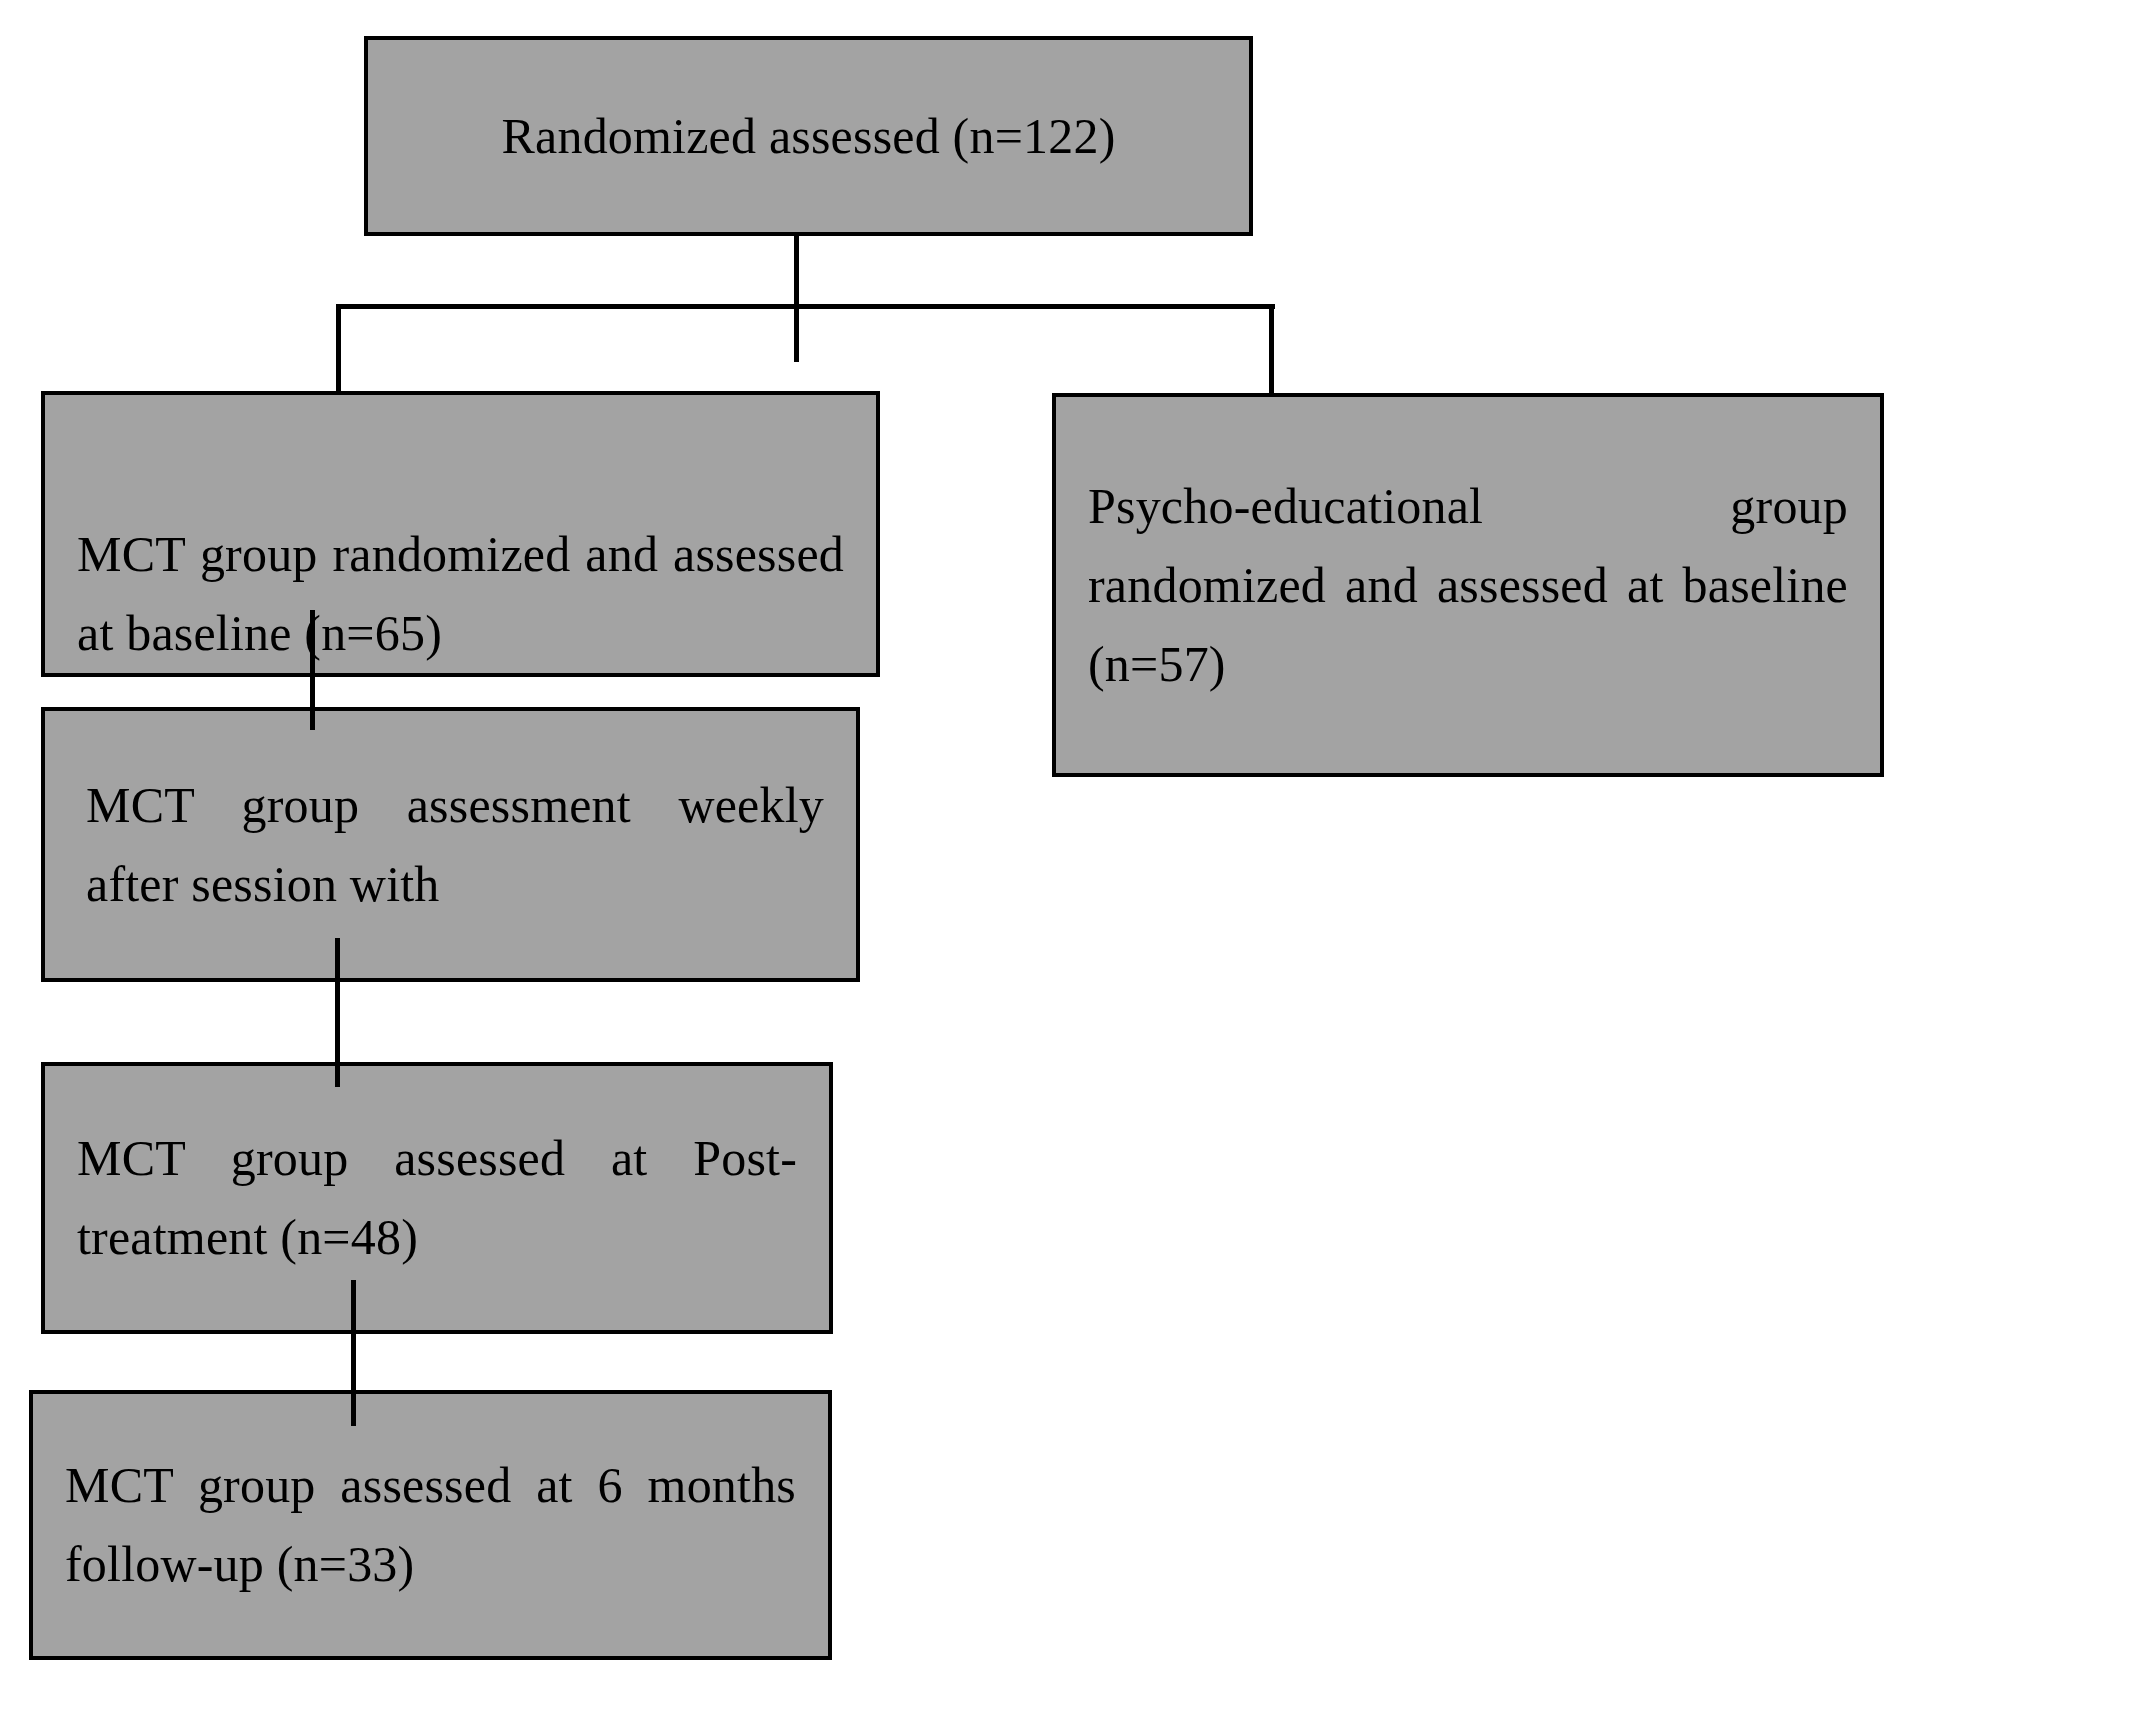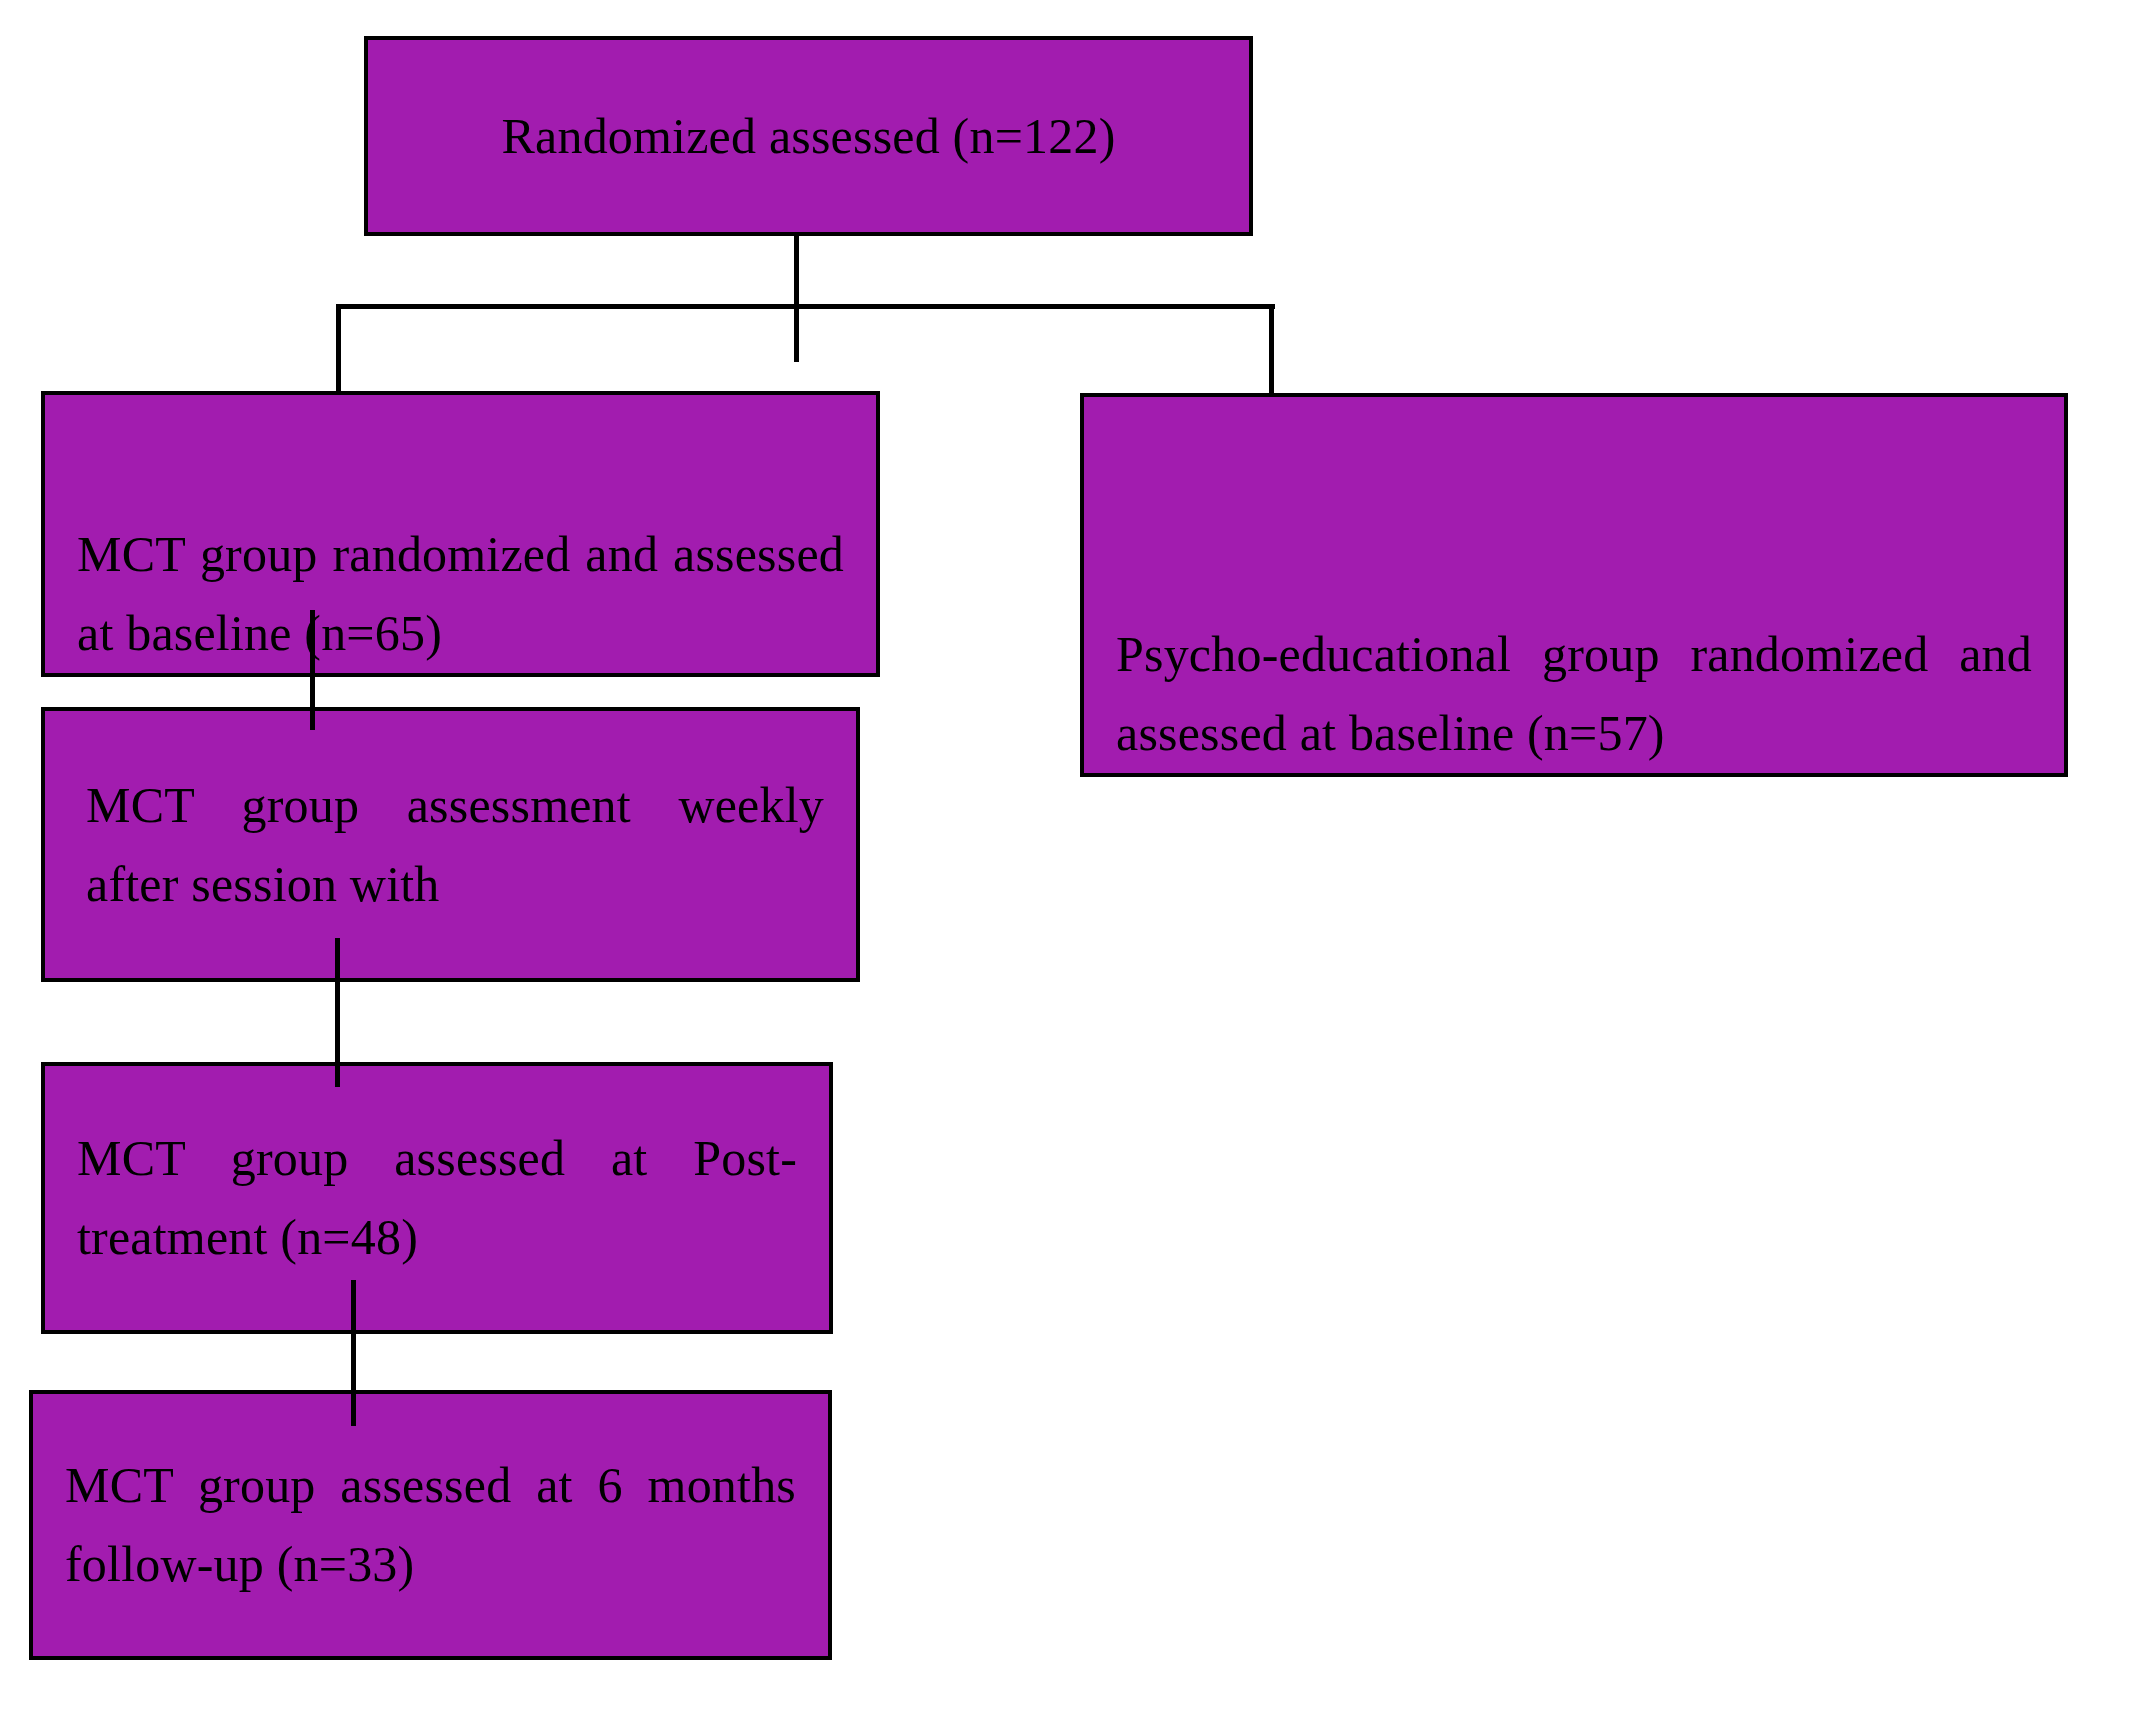--- a/index.html
+++ b/index.html
@@ -16,21 +16,21 @@
     position: relative;
     width: 2137px;
     height: 1734px;
     background: #ffffff;
     overflow: hidden;
   }
   .node {
     position: absolute;
     box-sizing: border-box;
     border: 4.5px solid #000000;
-    background: #a21caf;
+    background: #a3a3a3;
     display: flex;
     flex-direction: column;
     justify-content: center;
   }
   .node .node-text {
     display: block;
     padding: 0 32px;
     font-size: 50px;
     line-height: 1.58;
     letter-spacing: 0.2px;
@@ -46,21 +46,21 @@
   .connector {
     position: absolute;
     background: #000000;
   }
   .v-line { width: 5.4px; }
   .h-line { height: 5.4px; }
 
   
   #node-top      { left: 364px;  top: 36px;   width: 889px;  height: 200px; }
   #node-mct1     { left: 41px;   top: 391px;  width: 839px;  height: 286px; justify-content: flex-end; }
-  #node-psycho   { left: 1080px; top: 393px;  width: 988px; height: 384px; justify-content: flex-end; }
+  #node-psycho   { left: 1052px; top: 393px;  width: 832px; height: 384px; }
   #node-mct2     { left: 41px;   top: 707px;  width: 819px;  height: 275px; padding-left: 9px; }
   #node-mct3     { left: 41px;   top: 1062px; width: 792px;  height: 272px; }
   #node-mct4     { left: 29px;   top: 1390px; width: 803px;  height: 270px; }
 
   
   #stem-top      { left: 794px;  top: 236px;  width: 5.4px;  height: 126px; }
   
   #split-bar     { left: 336px;  top: 304px;  width: 939px; height: 5.4px; }
   
   #drop-left     { left: 336px;  top: 304px;  width: 5.4px;  height: 88px; }

